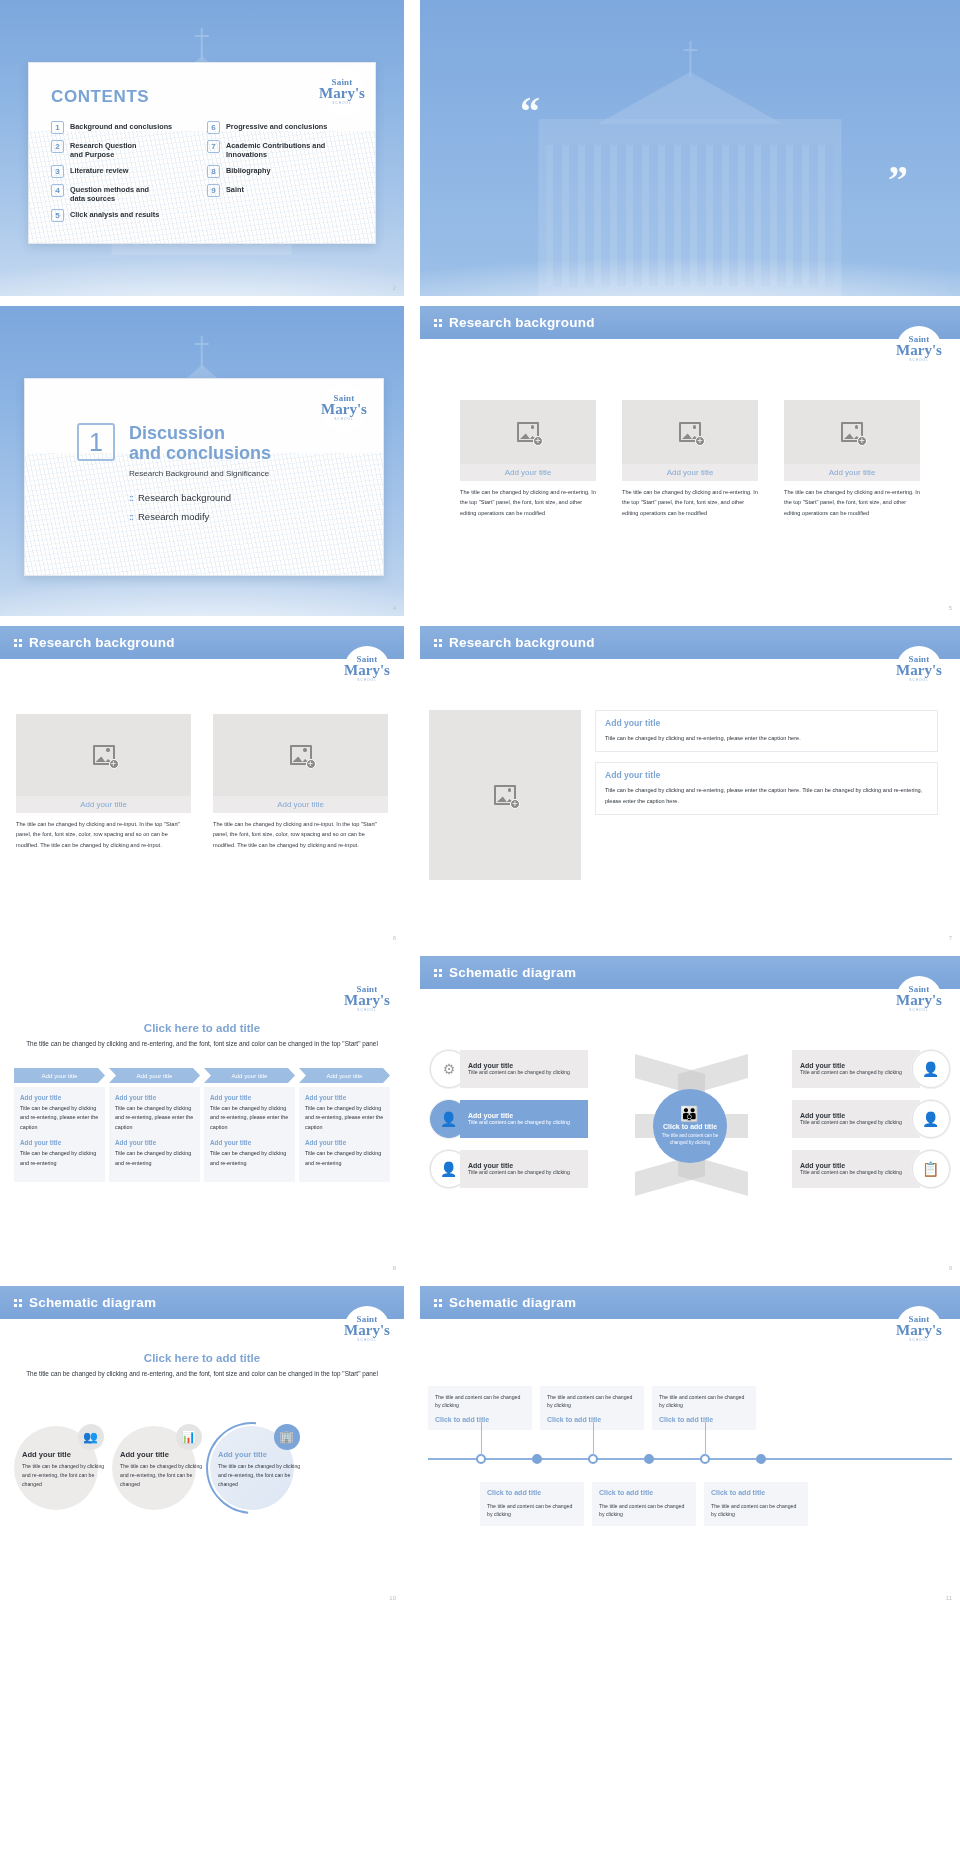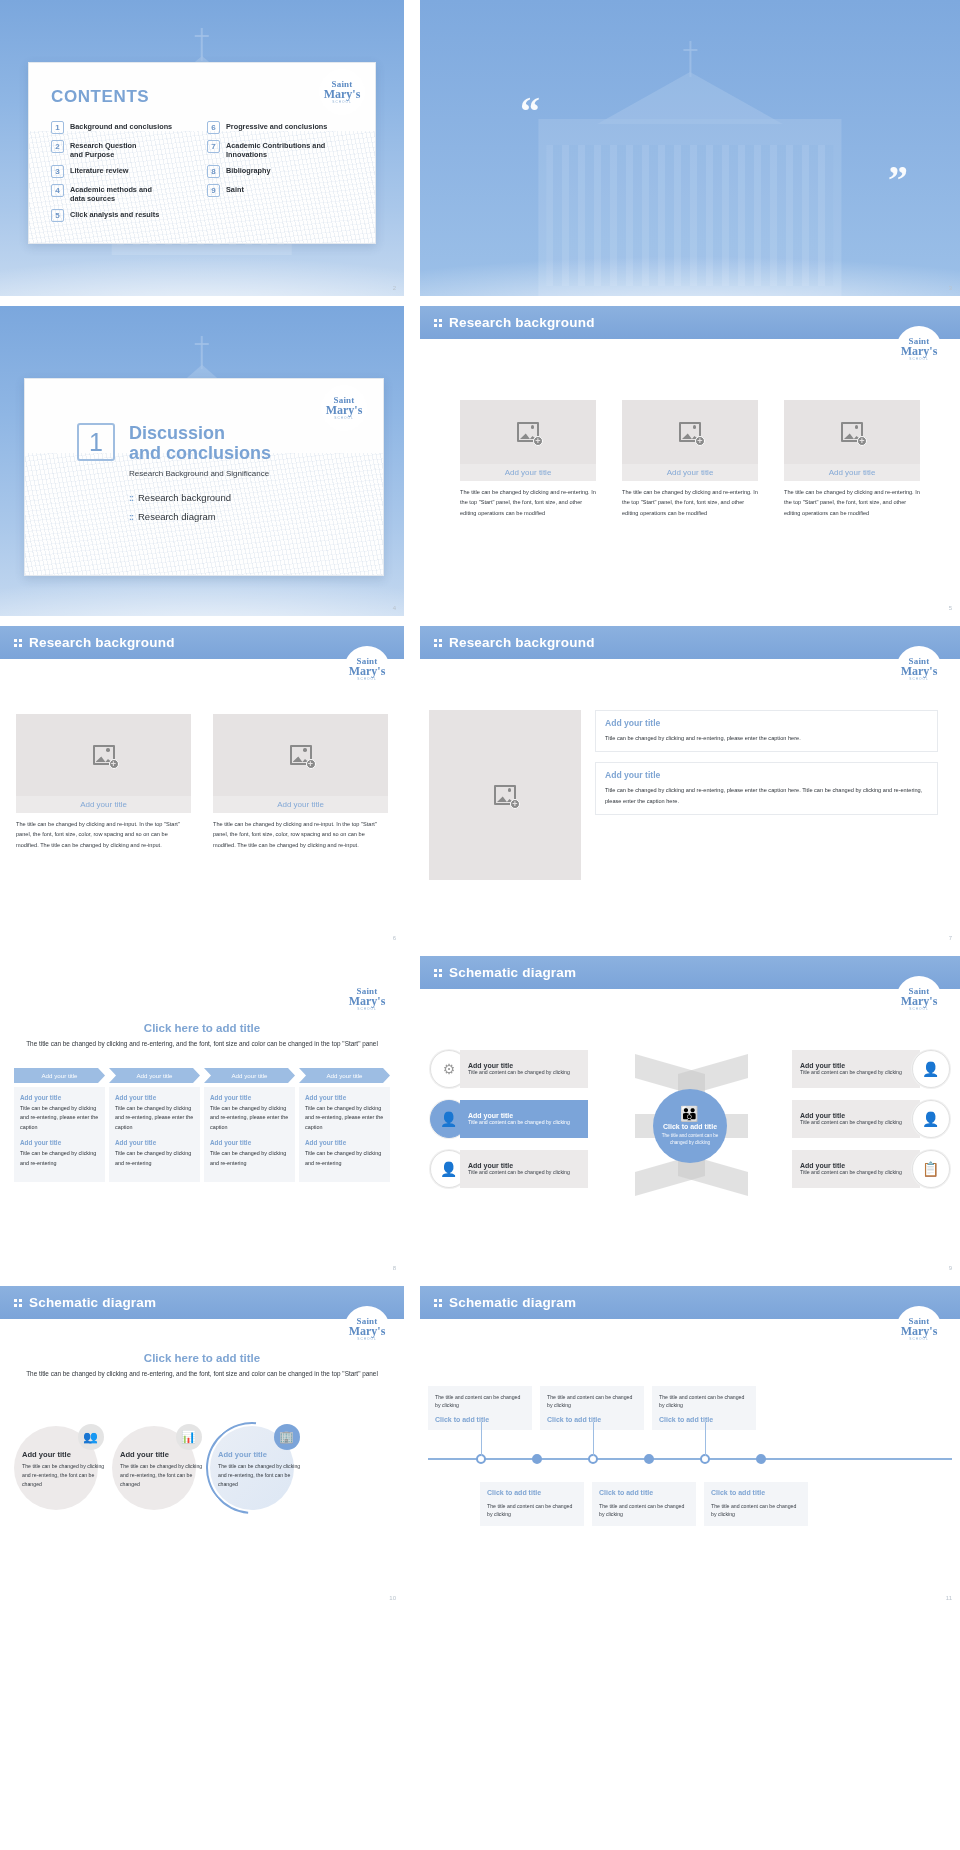--- a/index.html
+++ b/index.html
@@ -93,21 +93,21 @@
   .logo {
     position: absolute;
     width: 46px; height: 46px; border-radius: 50%;
     background: #ffffff;
     display: flex; flex-direction: column;
     align-items: center; justify-content: center;
     line-height: 1;
     color: #5e8cc4;
   }
   .logo .l1 { font-family: "Liberation Serif", serif; font-size: 9px; font-weight: 700; letter-spacing: .2px;}
-  .logo .l2 { font-family: "Liberation Serif", serif; font-size: 12px; font-weight: 700; margin-top:-1px;}
+  .logo .l2 { font-family: "Liberation Serif", serif; font-size: 15px; font-weight: 700; margin-top:-1px;}
   .logo .l3 { font-size: 3.2px; letter-spacing: 1px; margin-top:1px; color:#8fb0d4;}
 
   
   .contents-title {
     font-size: 17px; font-weight: 700; color: #7aa3d4; letter-spacing: .6px;
   }
   .toc { display: grid; grid-template-columns: 1fr 1fr; column-gap: 10px; row-gap: 6px; }
   .toc-item { display: flex; align-items: flex-start; gap: 6px; }
   .toc-num {
     width: 13px; height: 13px; flex: 0 0 13px;
@@ -303,21 +303,21 @@
           <div class="toc-item">
               <div class="toc-num">3</div>
               <div class="toc-label">Literature review</div>
             </div>
           <div class="toc-item">
               <div class="toc-num">8</div>
               <div class="toc-label">Bibliography</div>
             </div>
           <div class="toc-item">
               <div class="toc-num">4</div>
-              <div class="toc-label" style="white-space:pre-line">Academic methods and
+              <div class="toc-label" style="white-space:pre-line">Question methods and
 data sources</div>
             </div>
           <div class="toc-item">
               <div class="toc-num">9</div>
               <div class="toc-label">Saint</div>
             </div>
           <div class="toc-item">
               <div class="toc-num">5</div>
               <div class="toc-label">Click analysis and results</div>
             </div>
@@ -367,21 +367,21 @@
           <div class="sec-title">Discussion</div>
           <div class="sec-title">and conclusions</div>
           <div class="sec-sub">Research Background and Significance</div>
           <div style="margin-top:14px; display:flex; flex-direction:column; gap:8px;">
             <div class="sec-li">
                 <span class="dots2">::</span>
                 <span>Research background</span>
               </div>
             <div class="sec-li">
                 <span class="dots2">::</span>
-                <span>Research diagram</span>
+                <span>Research modify</span>
               </div>
           </div>
         </div>
       </div>
     </div>
     <div class="pagenum">4</div>
   </div>
 
   <div class="slide s-right h310">
     <div class="hdr">

